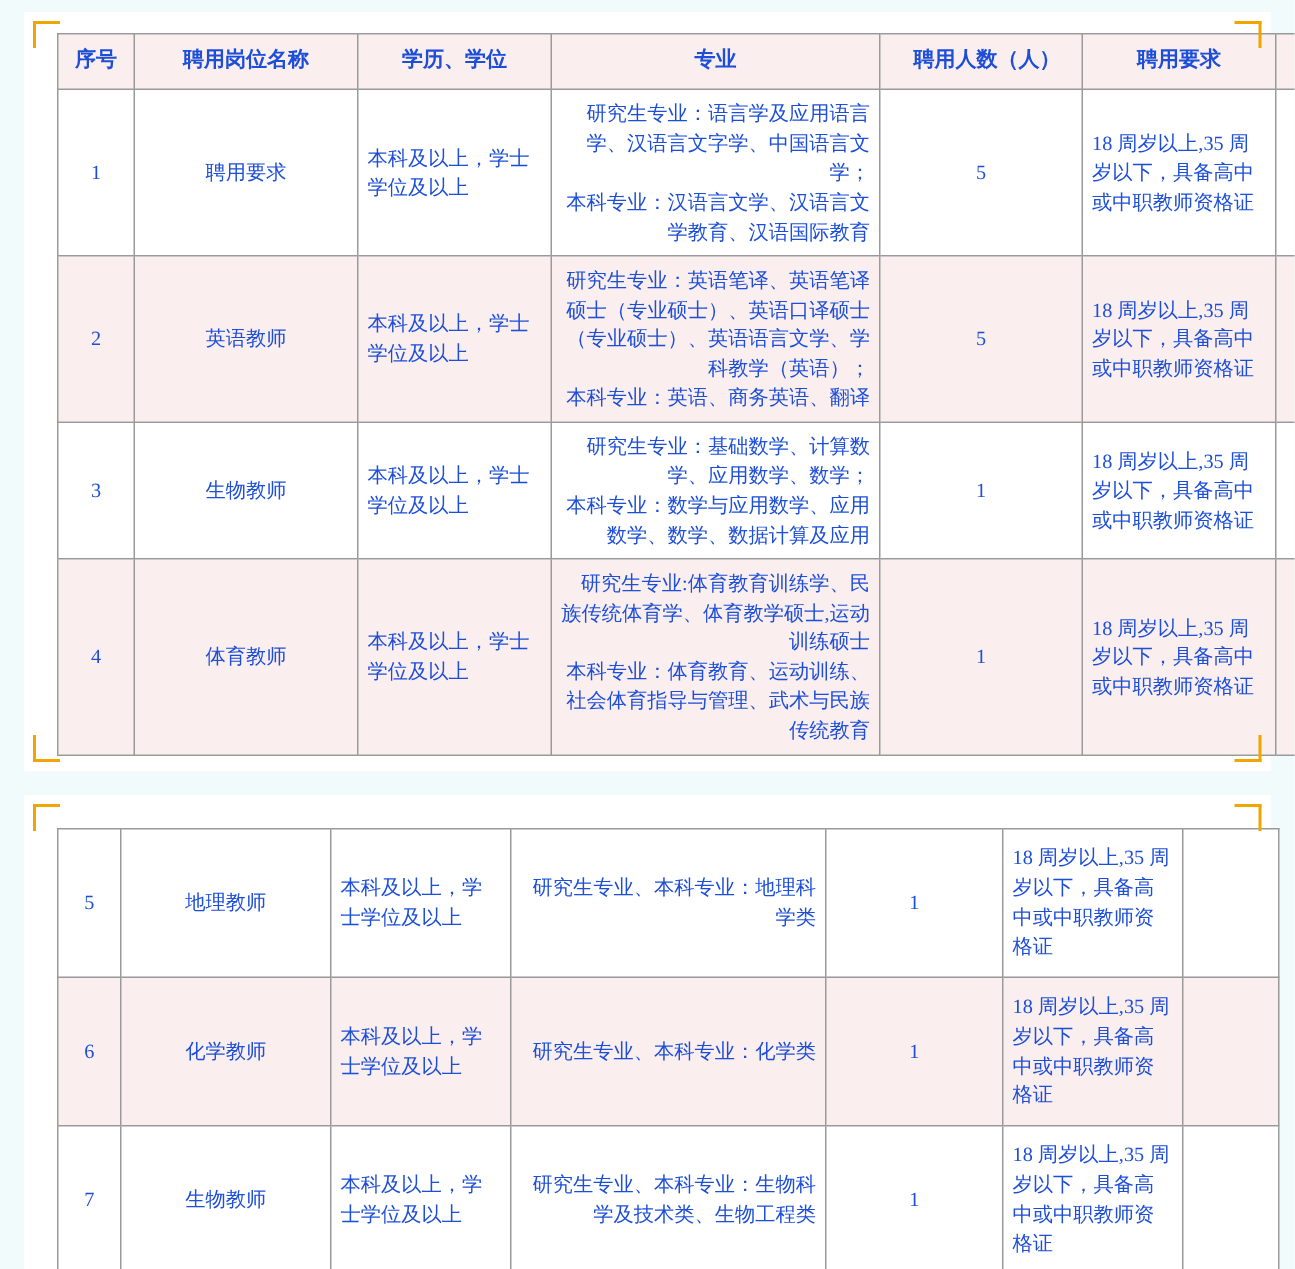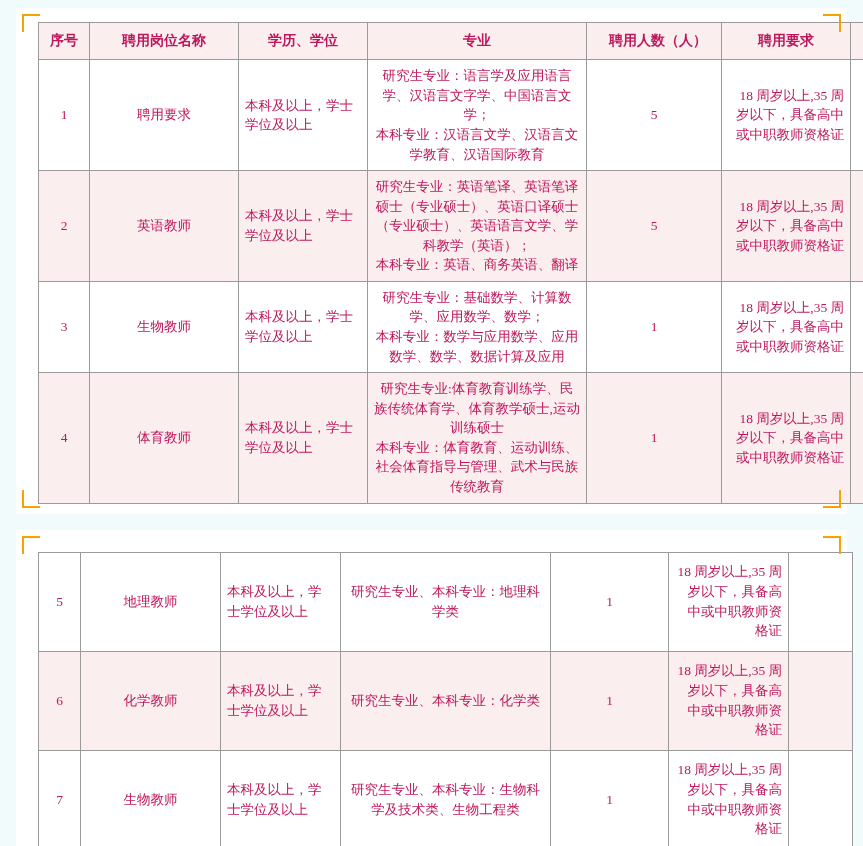--- a/index.html
+++ b/index.html
@@ -44,43 +44,43 @@
     border-collapse: collapse;
     width: 100%;
     table-layout: fixed;
   }
   table.rec td, table.rec th {
     border: 1px solid #9a9a9a;
     vertical-align: middle;
     padding: 6px 6px;
     font-size: 13.5px;
     line-height: 1.45;
-    color: #be185d;
+    color: #1d4ed8;
   }
   table.rec th {
     font-weight: bold;
     text-align: center;
     background: #fbeeee;
     font-size: 14px;
     padding: 8px 4px;
   }
   thead th.h-no     { width: 42px; }
   thead th.h-post   { width: 140px; }
   thead th.h-edu    { width: 120px; }
   thead th.h-major  { width: 210px; }
   thead th.h-count  { width: 118px; padding-left: 12px; }
   thead th.h-req    { width: 120px; margin-top: 37px; }
   thead th.h-remark { width: 64px; }
 
   td.c-no     { text-align: center; }
   td.c-post   { text-align: center; }
   td.c-edu    { text-align: left; }
-  td.c-major  { text-align: center; }
+  td.c-major  { text-align: right; }
   td.c-count  { text-align: center; }
-  td.c-req    { text-align: right; }
+  td.c-req    { text-align: left; }
   td.c-remark { text-align: center; }
 
   tr.alt td { background: #fbeeee; }
   tr.plain td { background: #ffffff; }
 
   .cellwrap { white-space: pre-line; }
 </style>
 </head>
 <body>
 

